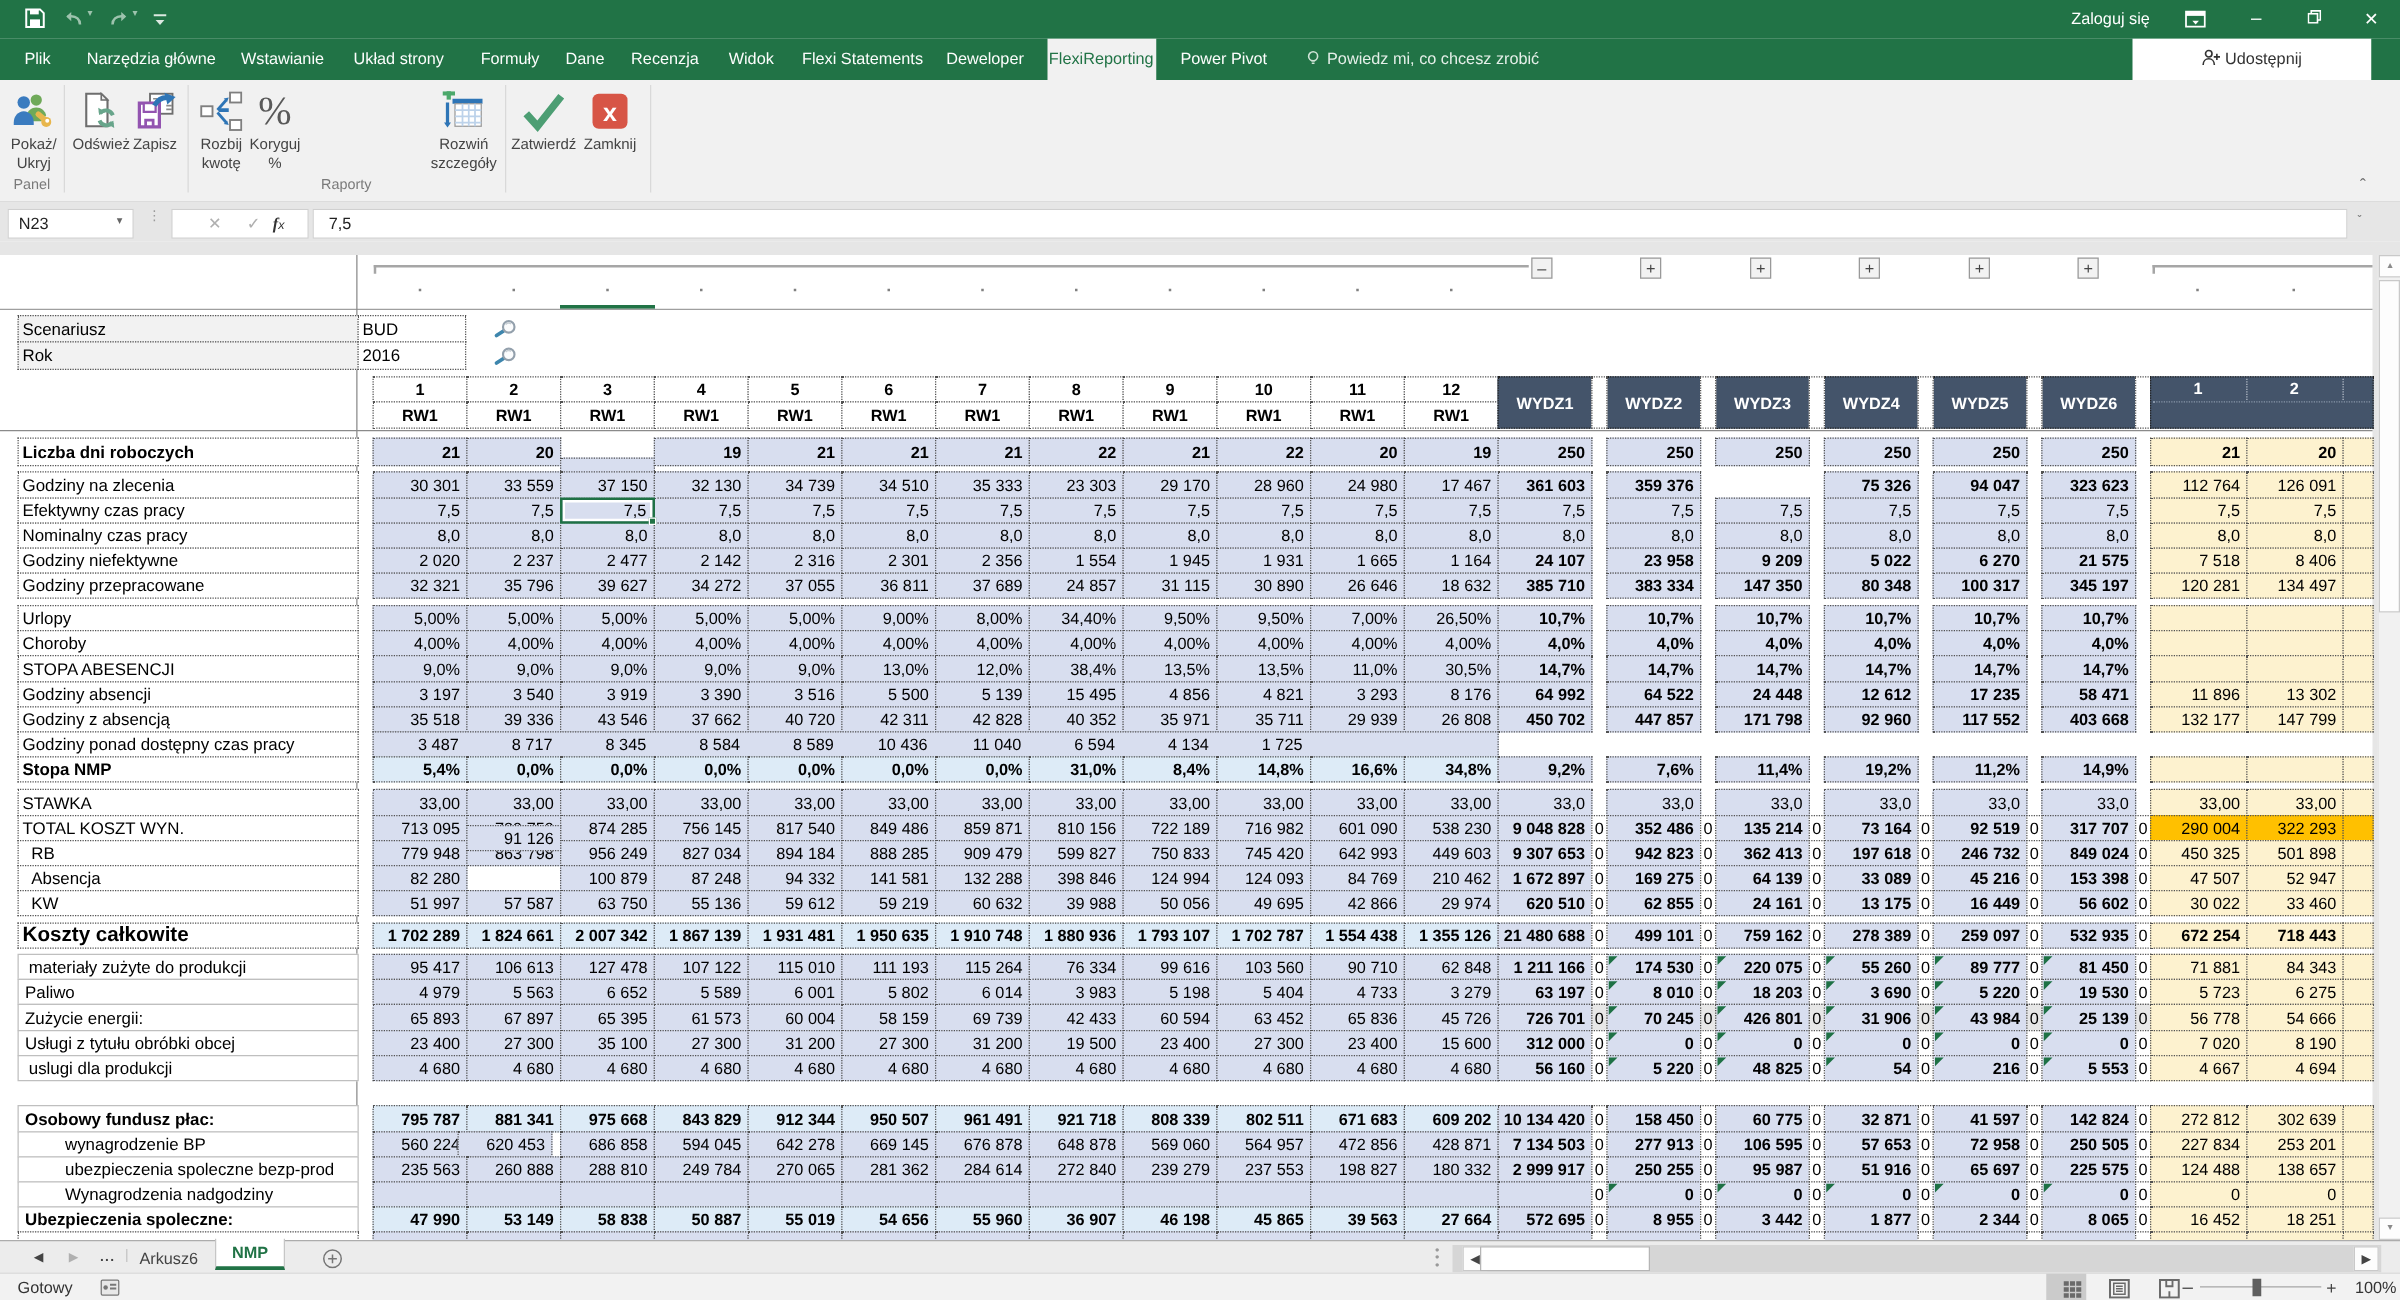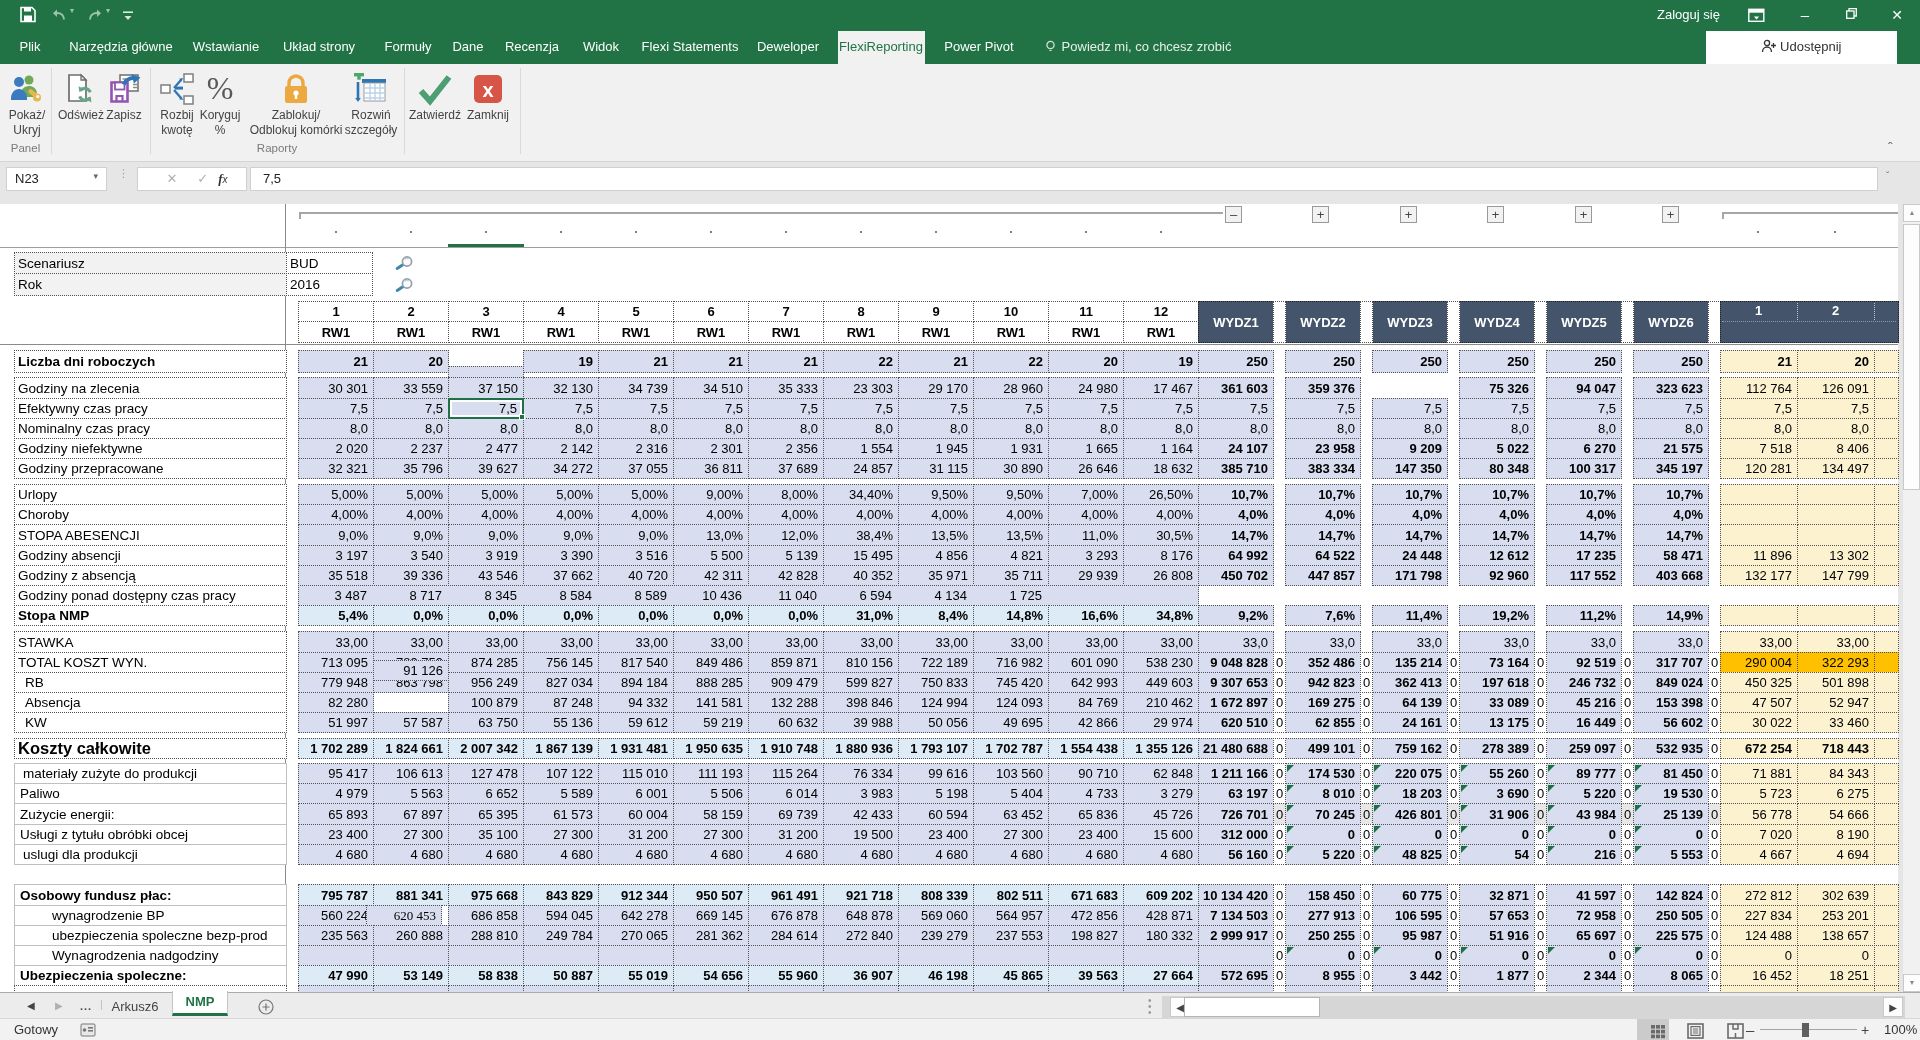--- a/index.html
+++ b/index.html
@@ -189,29 +189,20 @@
               <rect x="15" y="13.6" width="8" height="3"></rect>
             </g>
           </svg></div>
         <div class="rlab">Rozbij<br>kwotę</div>
       </div>
 <div class="rbtn" style="left:196px;width:48px">
         <div class="ric"><svg width="34" height="32" viewBox="0 0 34 32">
             <text x="17" y="26" font-family="Liberation Serif" font-size="32" text-anchor="middle" fill="#595959">%</text>
           </svg></div>
         <div class="rlab">Koryguj<br>%</div>
-      </div>
-<div class="rbtn" style="left:246px;width:100px">
-        <div class="ric"><svg width="32" height="32" viewBox="0 0 32 32">
-            <path d="M9 14v-4a7 7 0 0 1 14 0v4" fill="none" stroke="#eca940" stroke-width="3.4"></path>
-            <rect x="5" y="13" width="22" height="17" rx="2" fill="#eca940"></rect>
-            <circle cx="16" cy="20" r="2.6" fill="#fff"></circle>
-            <rect x="14.8" y="21" width="2.4" height="5" fill="#fff"></rect>
-          </svg></div>
-        <div class="rlab">Zablokuj/<br>Odblokuj komórki</div>
       </div>
 <div class="rbtn" style="left:337px;width:68px">
         <div class="ric"><svg width="34" height="32" viewBox="0 0 34 32">
             <rect x="8" y="6" width="24" height="4" fill="#2e75b6"></rect>
             <rect x="10" y="10" width="21" height="18" fill="#fff" stroke="#9a9a9a"></rect>
             <g stroke="#bcd2ea" stroke-width="1.4">
               <path d="M10 15h21M10 20h21M10 25h21M16 10v18M21 10v18M26 10v18"></path>
             </g>
             <path d="M4 9v18" stroke="#2e75b6" stroke-width="2.6"></path>
             <path d="M4 29l-2.8-4h5.6z" fill="#2e75b6"></path>
@@ -799,21 +790,21 @@
 <div class="c nar" style="left:1621px;top:763px;width:13px;height:21px;">0</div>
 <div class="c nar" style="left:1708px;top:763px;width:13px;height:21px;">0</div>
 <div class="c yel" style="left:1720px;top:763px;width:78px;height:21px;">71 881</div>
 <div class="c yel" style="left:1797px;top:763px;width:78px;height:21px;">84 343</div>
 <div class="c yel" style="left:1874px;top:763px;width:25px;height:21px;"></div>
 <div class="c lav" style="left:298px;top:783px;width:76px;height:21px;">4 979</div>
 <div class="c lav" style="left:373px;top:783px;width:76px;height:21px;">5 563</div>
 <div class="c lav" style="left:448px;top:783px;width:76px;height:21px;">6 652</div>
 <div class="c lav" style="left:523px;top:783px;width:76px;height:21px;">5 589</div>
 <div class="c lav" style="left:598px;top:783px;width:76px;height:21px;">6 001</div>
-<div class="c lav" style="left:673px;top:783px;width:76px;height:21px;">5 506</div>
+<div class="c lav" style="left:673px;top:783px;width:76px;height:21px;">5 802</div>
 <div class="c lav" style="left:748px;top:783px;width:76px;height:21px;">6 014</div>
 <div class="c lav" style="left:823px;top:783px;width:76px;height:21px;">3 983</div>
 <div class="c lav" style="left:898px;top:783px;width:76px;height:21px;">5 198</div>
 <div class="c lav" style="left:973px;top:783px;width:76px;height:21px;">5 404</div>
 <div class="c lav" style="left:1048px;top:783px;width:76px;height:21px;">4 733</div>
 <div class="c lav" style="left:1123px;top:783px;width:76px;height:21px;">3 279</div>
 <div class="c lav b" style="left:1198px;top:783px;width:76px;height:21px;">63 197</div>
 <div class="c lav b" style="left:1285px;top:783px;width:76px;height:21px;"><i class="tri"></i>8 010</div>
 <div class="c lav b" style="left:1372px;top:783px;width:76px;height:21px;"><i class="tri"></i>18 203</div>
 <div class="c lav b" style="left:1459px;top:783px;width:76px;height:21px;"><i class="tri"></i>3 690</div>
@@ -930,21 +921,21 @@
 <div class="c nar" style="left:1273px;top:884px;width:13px;height:22px;">0</div>
 <div class="c nar" style="left:1360px;top:884px;width:13px;height:22px;">0</div>
 <div class="c nar" style="left:1447px;top:884px;width:13px;height:22px;">0</div>
 <div class="c nar" style="left:1534px;top:884px;width:13px;height:22px;">0</div>
 <div class="c nar" style="left:1621px;top:884px;width:13px;height:22px;">0</div>
 <div class="c nar" style="left:1708px;top:884px;width:13px;height:22px;">0</div>
 <div class="c yel" style="left:1720px;top:884px;width:78px;height:22px;">272 812</div>
 <div class="c yel" style="left:1797px;top:884px;width:78px;height:22px;">302 639</div>
 <div class="c yel" style="left:1874px;top:884px;width:25px;height:22px;"></div>
 <div class="c lav" style="left:298px;top:905px;width:76px;height:21px;">560 224</div>
-<div class="c lav" style="left:366px;top:905px;width:76px;height:21px;font-family:Liberation Serif, serif;">620 453</div>
+<div class="c lav" style="left:366px;top:905px;width:76px;height:21px;">620 453</div>
 <div class="c lav" style="left:448px;top:905px;width:76px;height:21px;">686 858</div>
 <div class="c lav" style="left:523px;top:905px;width:76px;height:21px;">594 045</div>
 <div class="c lav" style="left:598px;top:905px;width:76px;height:21px;">642 278</div>
 <div class="c lav" style="left:673px;top:905px;width:76px;height:21px;">669 145</div>
 <div class="c lav" style="left:748px;top:905px;width:76px;height:21px;">676 878</div>
 <div class="c lav" style="left:823px;top:905px;width:76px;height:21px;">648 878</div>
 <div class="c lav" style="left:898px;top:905px;width:76px;height:21px;">569 060</div>
 <div class="c lav" style="left:973px;top:905px;width:76px;height:21px;">564 957</div>
 <div class="c lav" style="left:1048px;top:905px;width:76px;height:21px;">472 856</div>
 <div class="c lav" style="left:1123px;top:905px;width:76px;height:21px;">428 871</div>

